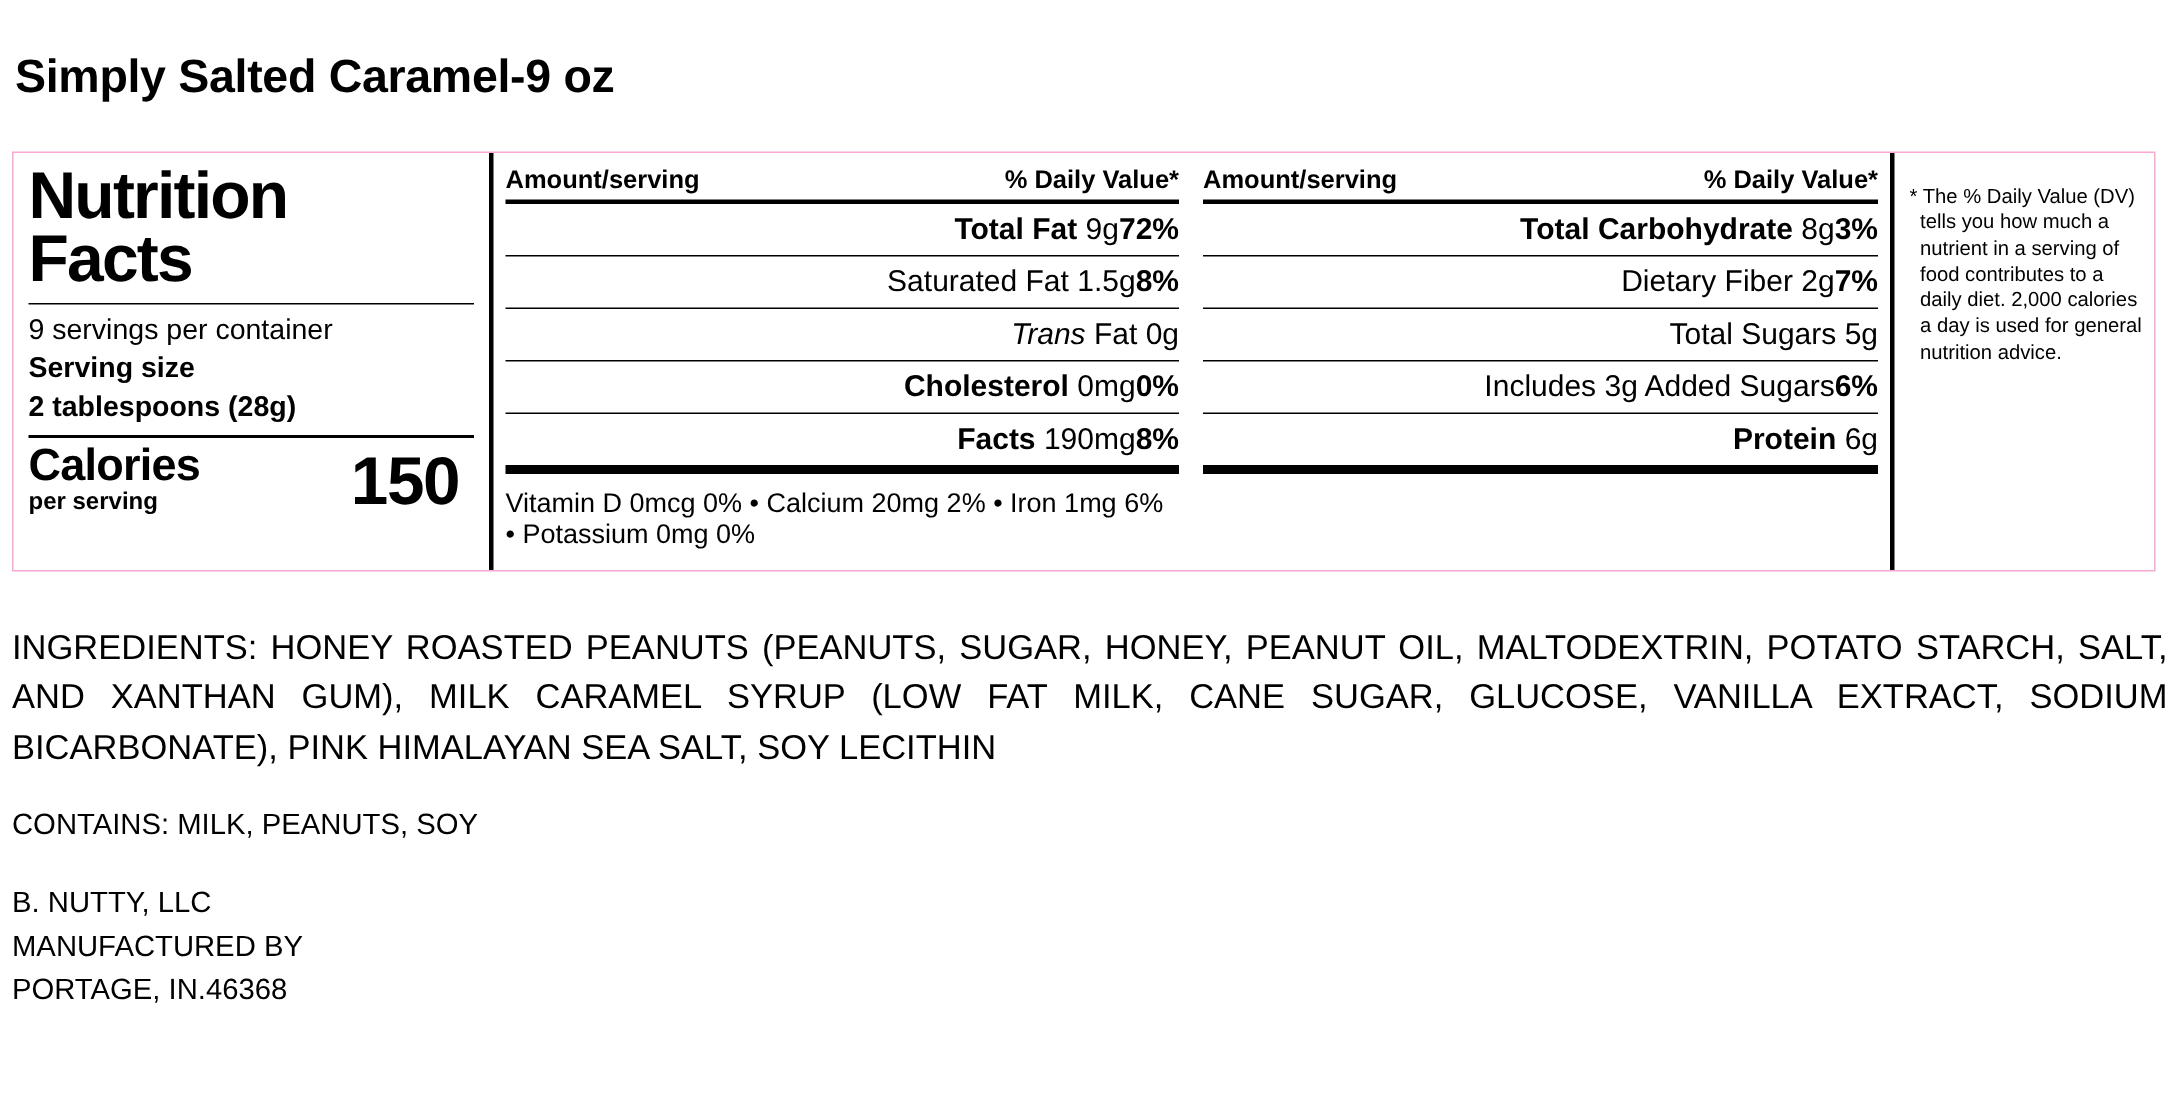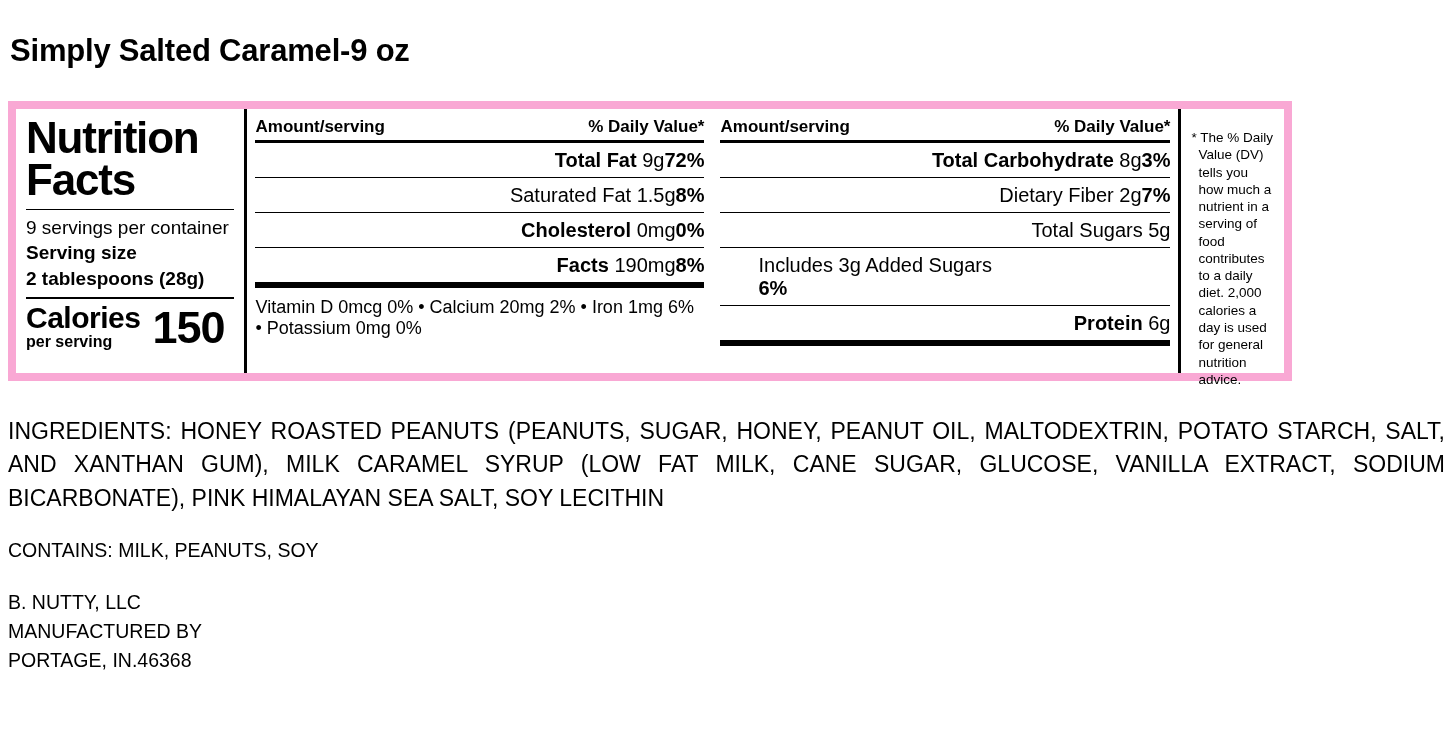--- a/index.html
+++ b/index.html
@@ -27,25 +27,25 @@
     font-size: 31px;
     font-weight: bold;
     letter-spacing: -0.2px;
     margin: 34px 0 0 2px;
     line-height: 1.1;
   }
 
   
   .nf-panel {
     margin-top: 33px;
-    border: 8px solid #f9a8d4;
+    border: 1px solid #f9a8d4;
     display: flex;
     align-items: stretch;
     box-sizing: border-box;
-    width: 1284px;
+    width: 1429px;
     height: 280px;
   }
 
   
   .nf-left {
     width: 320px;
     box-sizing: border-box;
     padding: 6px 10px 4px 10px;
     border-right: 3px solid #000;
     display: flex;
@@ -135,21 +135,21 @@
     align-items: baseline;
     font-size: 20px;
     padding: 6px 0 5px 0;
     border-bottom: 1px solid #000;
   }
   .nut-row.thick-bottom {
     border-bottom: 6px solid #000;
   }
   .nut-name b { font-weight: bold; }
   .indent-1 { padding-left: 20px; }
-  .indent-2 { padding-left: 38px; flex-direction: column; }
+  .indent-2 { padding-left: 38px; }
   .dv { font-weight: bold; font-size: 20px; }
   .ital { font-style: italic; }
 
   .micro-row {
     font-size: 18px;
     padding: 9px 0 0 0;
   }
 
   
   .nf-note {
@@ -226,20 +226,24 @@
         <div class="nut-row">
           <span class="nut-name"><b>Total Fat</b> <span>9g</span></span>
           <span class="dv">72%</span>
         </div>
 
         <div class="nut-row indent-1">
           <span class="nut-name"><span>Saturated Fat</span> <span>1.5g</span></span>
           <span class="dv">8%</span>
         </div>
 
+        <div class="nut-row indent-1">
+          <span class="nut-name"><span class="ital">Trans</span> <span>Fat 0g</span></span>
+          <span class="dv"></span>
+        </div>
 
         <div class="nut-row">
           <span class="nut-name"><b>Cholesterol</b> <span>0mg</span></span>
           <span class="dv">0%</span>
         </div>
 
         <div class="nut-row thick-bottom">
           <span class="nut-name"><b>Facts</b> <span>190mg</span></span>
           <span class="dv">8%</span>
         </div>

